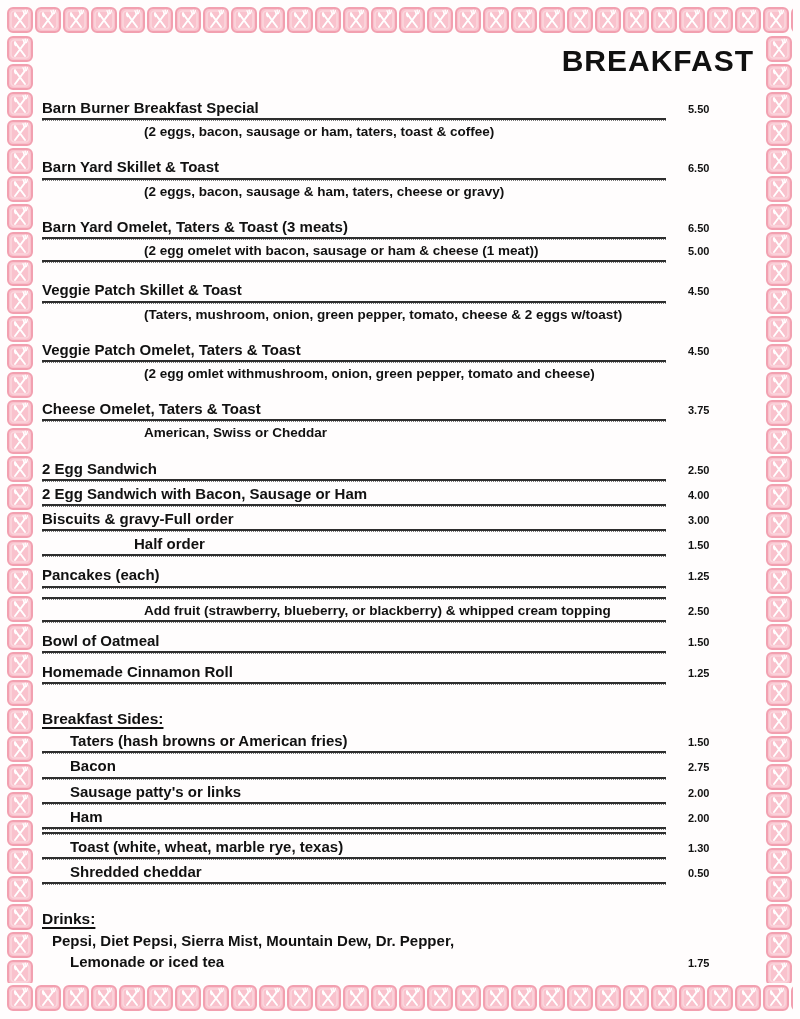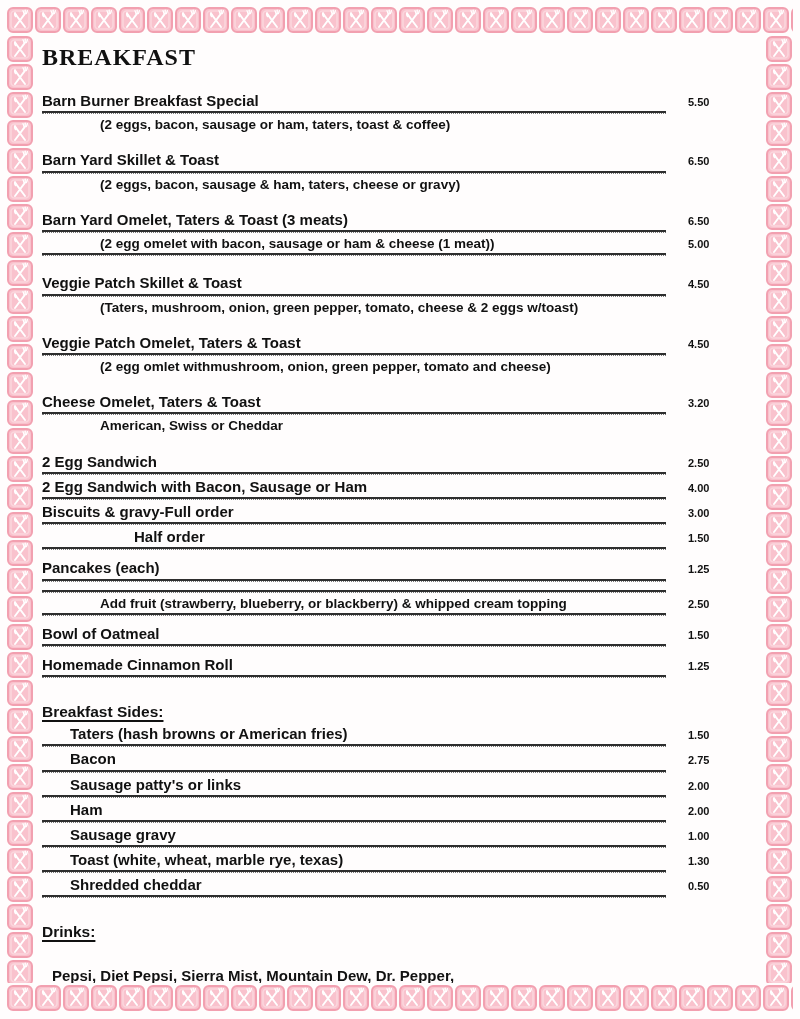--- a/index.html
+++ b/index.html
@@ -17,45 +17,44 @@
   .strip-bottom { bottom:7px; left:7px;  right:7px;  height:27px; }
   .strip-left   { top:36px;   bottom:36px; left:7px;  width:27px; flex-direction:column; }
   .strip-right  { top:36px;   bottom:36px; right:7px; width:27px; flex-direction:column; }
   .tile { flex:0 0 26px; width:26px; height:26px; }
   
   .content {
     position:absolute; top:38px; left:42px; right:46px; bottom:36px;
     overflow:hidden;
   }
   .menu-title {
-    text-align:left;
-    font-size:24px;
+    text-align:right;
+    font-size:30px;
     letter-spacing:1px;
     margin:6px 0 20px 0;
-    font-family:Liberation Serif, serif;
   }
   .row { margin-top:2px; }
   .row .line { display:flex; align-items:baseline; }
   .row .label { flex:1; font-size:15px; line-height:1.28; }
-  .row.sub .label { font-size:13.5px; }
+  .row.sub .label { font-size:13.5px;margin-left:44px; }
   .row .price { flex:0 0 66px; text-align:left; font-size:11px; }
   .rule {
     height:3px;
     border-top:2px solid #2e2e2e;
     border-bottom:1px dotted #7a7a7a;
     margin-right:88px;
     margin-top:1px;
   }
   .row.header .label {
     font-size:15.5px;
     text-decoration:underline;
     text-decoration-thickness:2px;
     text-underline-offset:3px;
   }
-  .row.text .label { font-size:15px;margin-top:22px; }
+  .row.text .label { font-size:15px; }
   .ind-1 { padding-left:10px; }
   .ind-2 { padding-left:28px; }
   .ind-3 { padding-left:58px; }
   .ind-4 { padding-left:92px; }
   .gap-sm { margin-top:8px; }
   .gap-md { margin-top:17px; }
   .gap-lg { margin-top:24px; }
 </style>
 </head>
 <body>
@@ -1894,21 +1893,21 @@
         <div class="rule"></div>
       </div>
       <div class="row sub">
         <div class="line ind-3">
           <span class="label">(2 egg omlet withmushroom, onion, green pepper, tomato and cheese)</span>
         </div>
       </div>
       <div class="row item gap-md">
         <div class="line">
           <span class="label">Cheese Omelet, Taters &amp; Toast</span>
-          <span class="price">3.20</span>
+          <span class="price">3.75</span>
         </div>
         <div class="rule"></div>
       </div>
       <div class="row sub">
         <div class="line ind-3">
           <span class="label">American, Swiss or Cheddar</span>
         </div>
       </div>
       <div class="row item gap-md">
         <div class="line">
@@ -1996,24 +1995,20 @@
         <div class="rule"></div>
       </div>
       <div class="row item">
         <div class="line ind-2">
           <span class="label">Ham</span>
           <span class="price">2.00</span>
         </div>
         <div class="rule"></div>
       </div>
       <div class="row item">
-        <div class="line ind-2">
-          <span class="label">Sausage gravy</span>
-          <span class="price">1.00</span>
-        </div>
         <div class="rule"></div>
       </div>
       <div class="row item">
         <div class="line ind-2">
           <span class="label">Toast (white, wheat, marble rye, texas)</span>
           <span class="price">1.30</span>
         </div>
         <div class="rule"></div>
       </div>
       <div class="row item">

